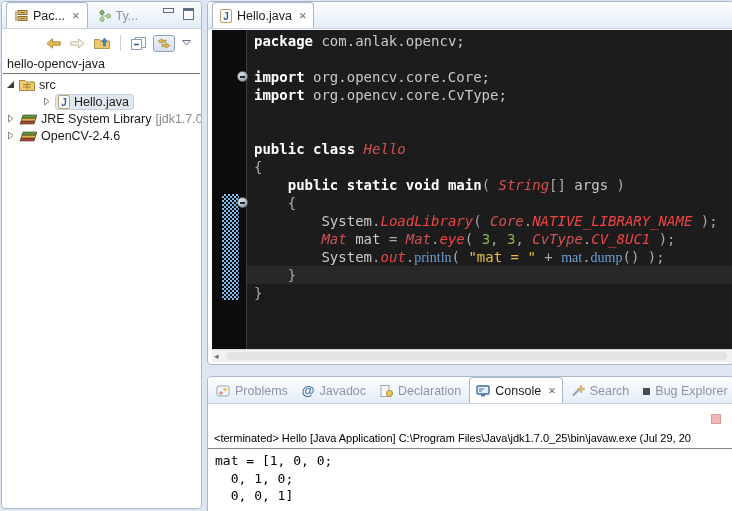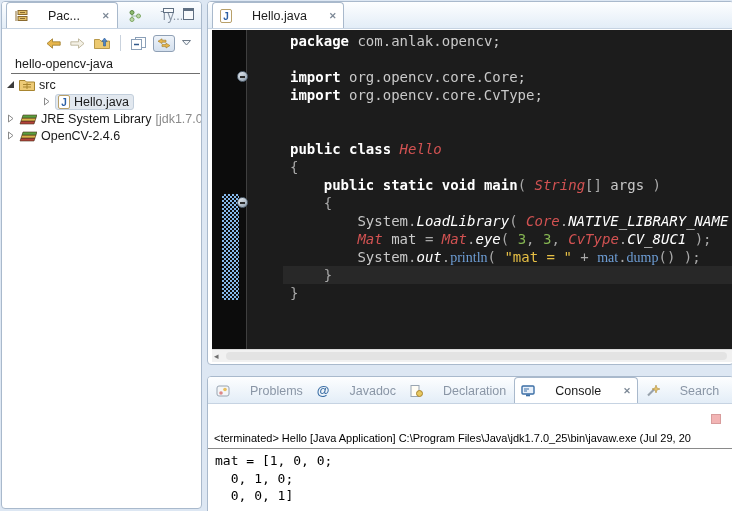--- a/index.html
+++ b/index.html
@@ -9,61 +9,61 @@
     font-family:"Liberation Sans", sans-serif;
     -webkit-font-smoothing:antialiased;
   }
   .panel{position:absolute;background:#ffffff;border:1px solid #a9b9cc;border-radius:4px;box-sizing:border-box;overflow:hidden;}
   #pkg-panel{left:1px;top:1px;width:201px;height:508px;}
   #editor-panel{left:207px;top:1px;width:527px;height:364px;}
   #console-panel{left:207px;top:376px;width:527px;height:170px;}
 
   
   .tabbar{position:relative;height:27px;background:linear-gradient(#fdfeff,#e3edf7);border-bottom:1px solid #c6d3e2;box-sizing:border-box;display:flex;align-items:flex-end;white-space:nowrap;}
-  .vtab{display:inline-flex;align-items:center;gap:20px;height:24px;padding:0 7px;margin-left:4px;
+  .vtab{display:inline-flex;align-items:center;gap:5px;height:24px;padding:0 7px;margin-left:4px;
         font-size:12.5px;color:#8a96a6;border-radius:4px 4px 0 0;box-sizing:border-box;cursor:default;}
   .vtab.active{background:#ffffff;border:1px solid #a9b9cc;border-bottom:none;color:#1c1c1c;height:26px;}
   .vtab .icon{display:inline-flex;align-items:center;}
   .close-icon{font-size:9px;color:#7c8896;font-weight:bold;padding-left:2px;}
   .close-icon::before{content:"✕";}
   .minmax{position:absolute;right:7px;top:6px;display:flex;gap:9px;align-items:flex-start;}
   .minimize-icon{width:9px;height:3px;border:1px solid #5f6f82;background:#f8fafc;}
   .maximize-icon{width:9px;height:8px;border:1px solid #5f6f82;border-top-width:3px;background:#f8fafc;}
 
   
   #pkg-toolbar{height:24px;display:flex;align-items:center;justify-content:flex-end;gap:5px;padding:2px 8px 0 0;}
   .tb-icon{display:inline-flex;align-items:center;padding:1px 2px;}
   .tb-icon.pressed{border:1px solid #8fa0b5;border-radius:3px;background:linear-gradient(#eef3f9,#d4e0ee);padding:2px 3px;}
   .tb-sep{width:1px;height:16px;background:#c9d2dd;margin:0 3px;}
   #tree{padding:2px 0 0 0;font-size:12.5px;color:#1a1a1a;}
-  #project-row{height:16px;line-height:15px;padding-left:4px;border-bottom:1px solid #6f6f6f;margin:0 1px 2px 9px;}
+  #project-row{height:16px;line-height:15px;padding-left:4px;border-bottom:1px solid #6f6f6f;margin:0 1px 2px 1px;}
   .tree-row{height:17px;display:flex;align-items:center;gap:4px;white-space:nowrap;}
   .twistie{width:10px;display:inline-flex;justify-content:center;flex:none;}
   .tree-icon{display:inline-flex;align-items:center;flex:none;}
   .sel{display:inline-flex;align-items:center;gap:4px;background:#e2e8ef;border:1px solid #c3cfdc;border-radius:3px;padding:0 4px 0 2px;margin:-1px 0;}
   .suffix{color:#8a8a8a;}
 
   
   #editor-body{position:absolute;left:4px;right:0;top:28px;bottom:15px;background:#1c1c1c;}
   #annot-ruler{position:absolute;left:0;top:0;bottom:0;width:34px;background:#0c0c0c;}
   .range-strip{position:absolute;left:10px;top:164px;width:17px;height:106px;
     background-color:transparent;
     background-image:linear-gradient(45deg,#86b9ec 25%,transparent 25%,transparent 75%,#86b9ec 75%),
                      linear-gradient(45deg,#86b9ec 25%,transparent 25%,transparent 75%,#86b9ec 75%);
     background-size:4px 4px;background-position:0 0,2px 2px;}
   #gutter-sep{position:absolute;left:34px;top:0;bottom:0;width:1px;background:#3f3f3f;}
   #code-lines{position:absolute;left:35px;right:0;top:0;bottom:0;padding-top:2px;
-    font-family:"DejaVu Sans Mono", monospace;font-size:14px;overflow:hidden;padding-left:36px;}
+    font-family:"DejaVu Sans Mono", monospace;font-size:14px;overflow:hidden;}
   .code-line{height:18px;line-height:18px;padding-left:7px;white-space:pre;}
   .code-line.hl{background:#282828;}
   .tk{color:#ffffff;font-weight:bold;}
   .tp{color:#c9c9c9;}
   .tt{color:#d25252;font-style:italic;}
   .tm{color:#6e9ed6;font-family:Liberation Serif, serif;}
-  .tmi{color:#ffffff;font-style:italic;}
+  .tmi{color:#ef4444;font-style:italic;}
   .ts{color:#e6bf45;}
   .tn{color:#85b552;}
   .to{color:#a9a9a9;}
   .fold{position:absolute;left:25px;width:11px;height:11px;border-radius:50%;
     background:linear-gradient(145deg,#e6ecf2,#8e9dac);border:1px solid #5a6a7a;box-sizing:border-box;z-index:3;}
   .fold::after{content:"";position:absolute;left:2px;top:4px;width:5px;height:2px;background:#2a2a2a;}
   .hscroll{position:absolute;left:4px;right:0;bottom:2px;height:12px;background:#f1f1f1;border-top:1px solid #dadada;}
   .hs-arrow{position:absolute;left:2px;top:0;font-size:9px;color:#6f6f6f;line-height:12px;}
   .hs-arrow::before{content:"◂";}
   .hs-thumb{position:absolute;left:14px;right:6px;top:2px;height:8px;background:#e3e3e3;border-radius:4px;}

